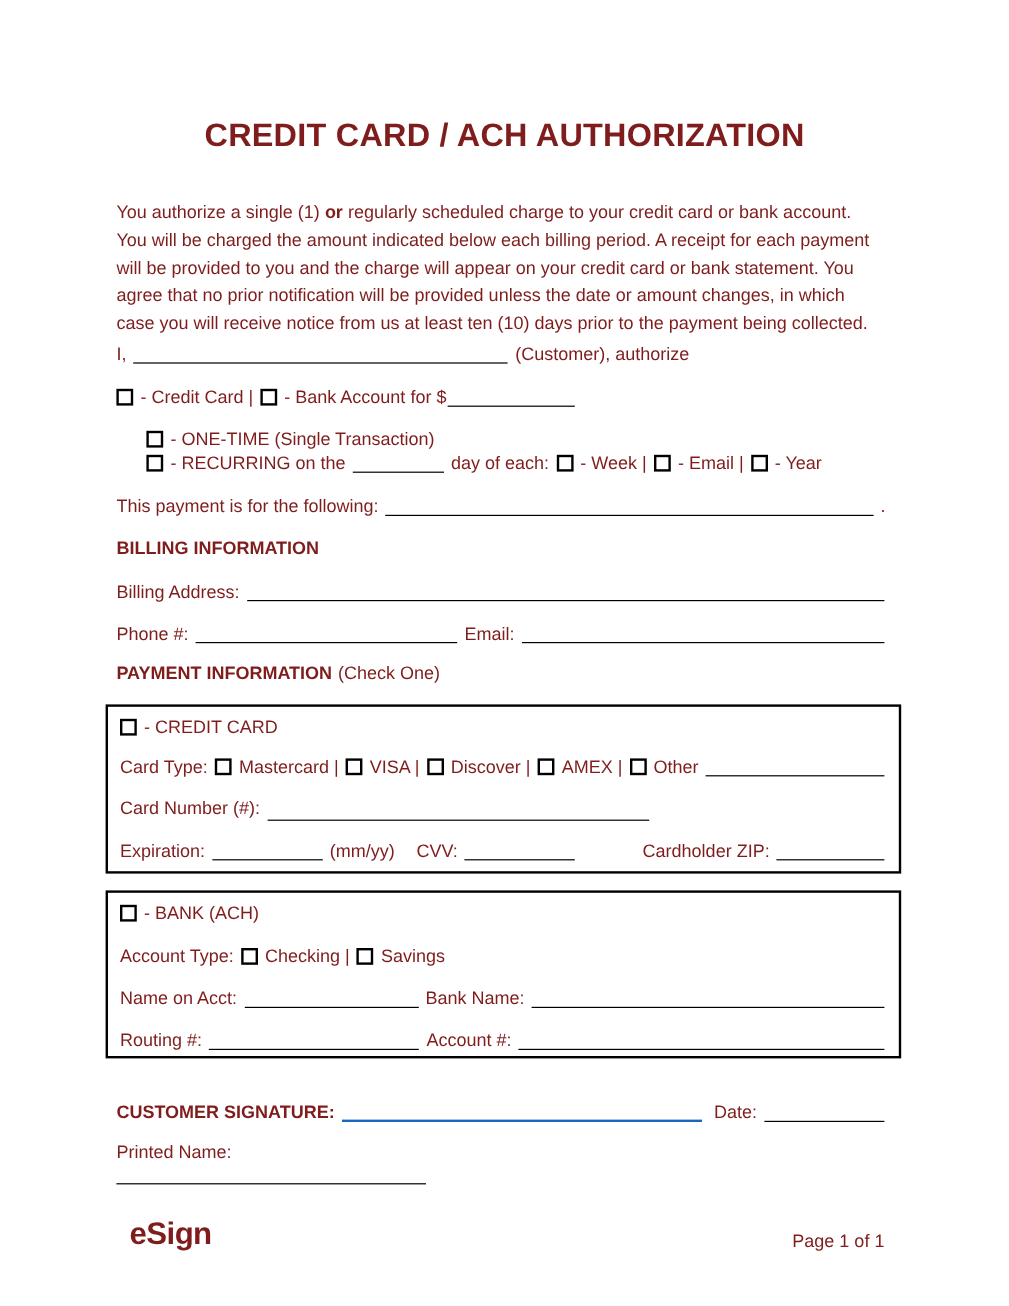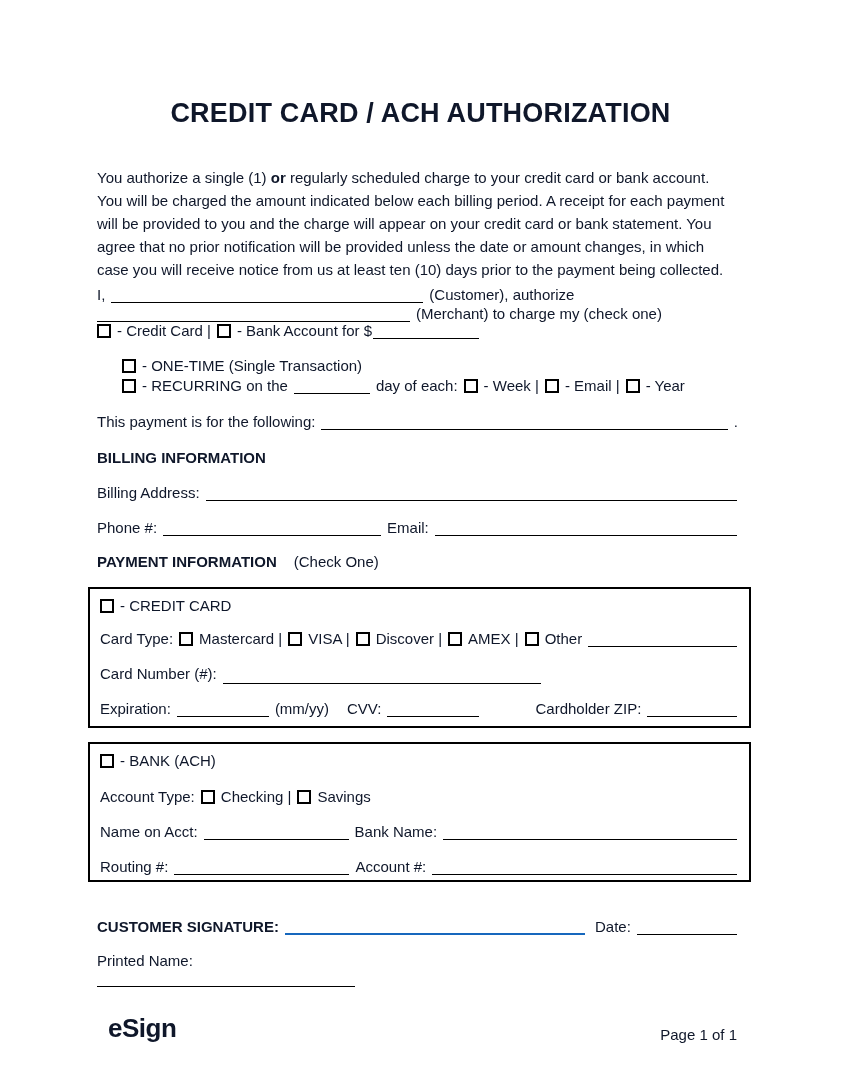--- a/index.html
+++ b/index.html
@@ -2,21 +2,21 @@
 <html><head>
 <meta charset="utf-8">
 <style>
   html, body { margin: 0; padding: 0; background: #ffffff; }
   .page {
     position: relative;
     width: 841px;
     height: 1088px;
     background: #ffffff;
     font-family: "Liberation Sans", sans-serif;
-    color: #0f172a;
+    color: #7f1d1d;
     overflow: hidden;
   }
   .abs { position: absolute; }
   .title {
     width: 841px;
     text-align: center;
     font-size: 27px;
     font-weight: bold;
     letter-spacing: 0.2px;
     margin: 0;
@@ -84,24 +84,20 @@
 will be provided to you and the charge will appear on your credit card or bank statement. You
 agree that no prior notification will be provided unless the date or amount changes, in which
 case you will receive notice from us at least ten (10) days prior to the payment being collected.</span></div>
 
   <div class="row abs" style="top:286px; left:97px; width:640px;">
     <span class="lbl">I,</span>
     <span class="blank" style="width:312px;"></span>
     <span class="lbl">(Customer), authorize</span>
   </div>
 
-  <div class="row abs" style="top:305px; left:97px; width:640px;">
-    <span class="blank" style="width:313px;"></span>
-    <span class="lbl">(Merchant) to charge my (check one)</span>
-  </div>
 
   <div class="row abs" style="top:322px; left:97px; width:640px;">
     <span class="cb"></span>
     <span class="lbl">- Credit Card |</span>
     <span class="cb"></span>
     <span class="lbl">- Bank Account for $</span>
     <span class="blank" style="width:106px; margin-left:-5px;"></span>
   </div>
 
   <div class="row abs" style="top:357px; left:122px;">
@@ -135,21 +131,21 @@
     <span class="blank fill"></span>
   </div>
 
   <div class="row abs" style="top:519px; left:97px; width:640px;">
     <span class="lbl">Phone #:</span>
     <span class="blank" style="width:218px;"></span>
     <span class="lbl">Email:</span>
     <span class="blank fill"></span>
   </div>
 
-  <div class="row abs" style="top:553px; left:97px; column-gap:17px;">
+  <div class="row abs" style="top:553px; left:97px; column-gap:5px;">
     <span class="heading">PAYMENT INFORMATION</span>
     <span class="lbl">(Check One)</span>
   </div>
 
   <div class="box" style="top:587px; left:88px; width:663px; height:141px;">
     <div class="row brow" style="top:8px;">
       <span class="cb"></span>
       <span class="lbl">- CREDIT CARD</span>
     </div>
     <div class="row brow" style="top:41px;">

